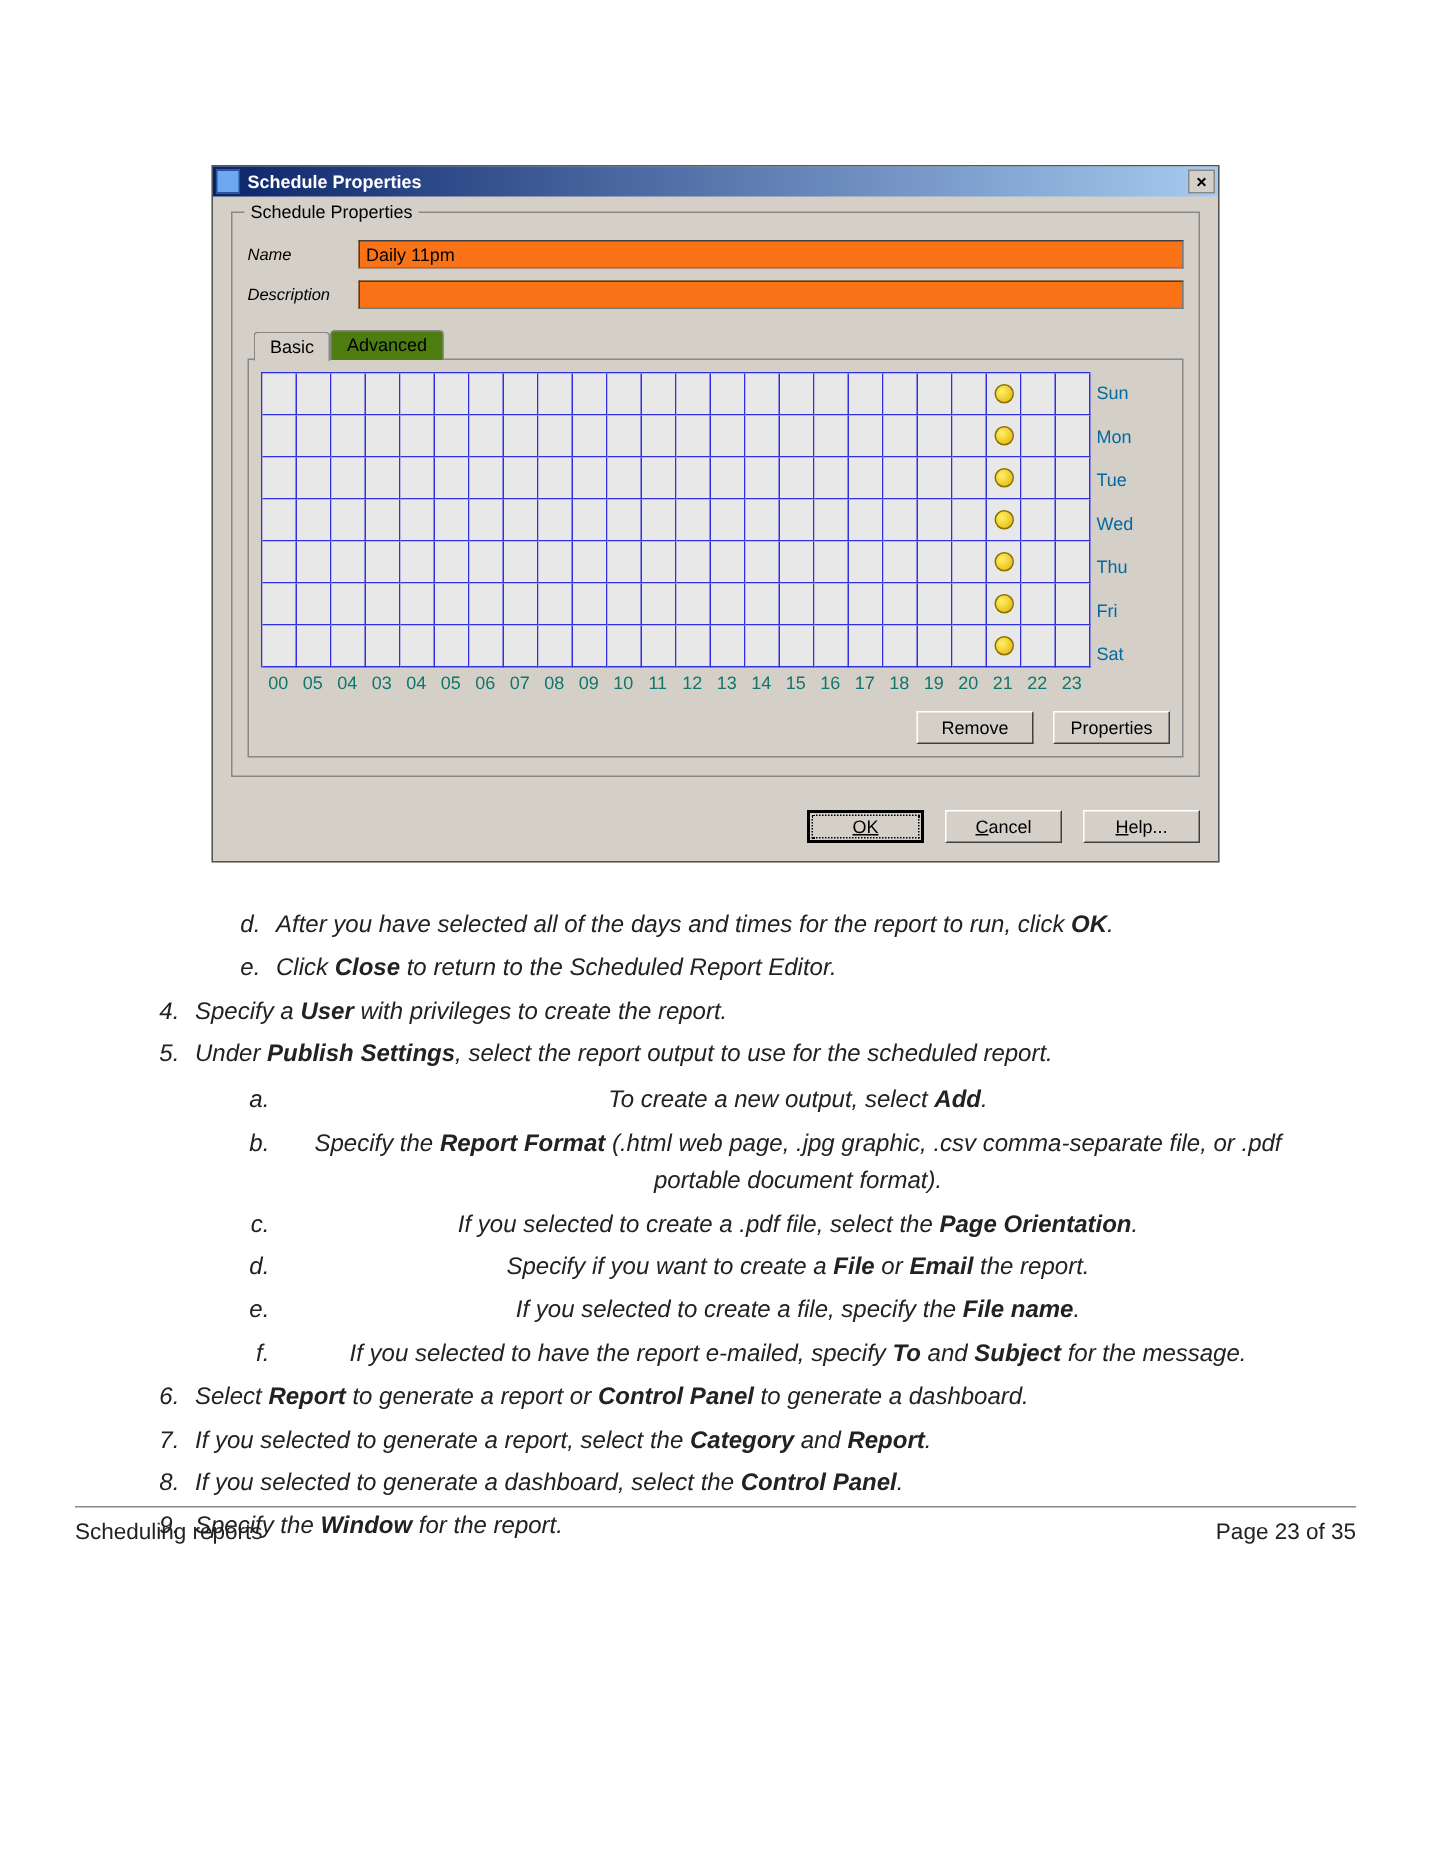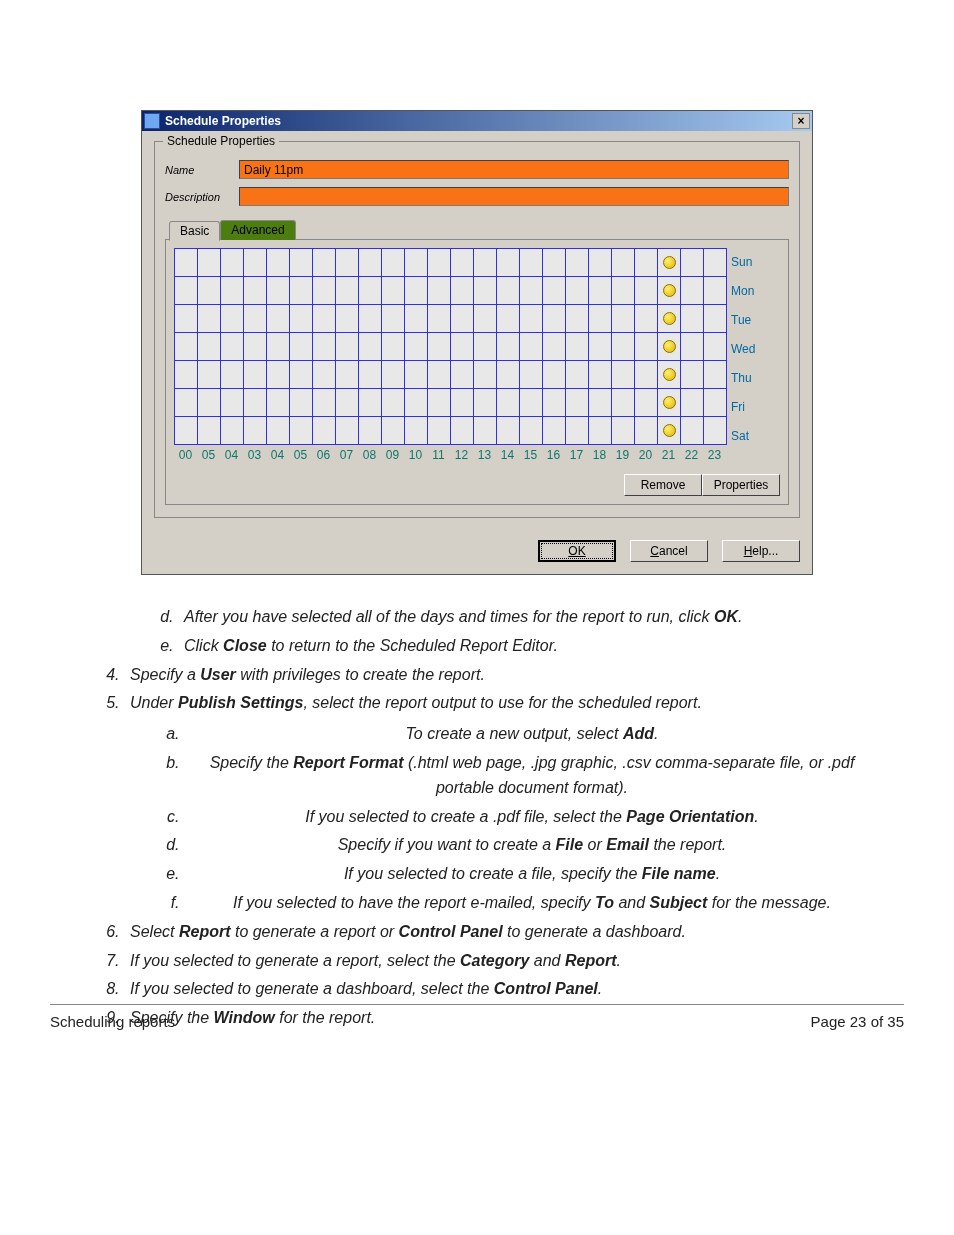--- a/index.html
+++ b/index.html
@@ -24,21 +24,21 @@
   .tabpanel{border:1px solid #888;padding:8px;background:#d4d0c8;}
   
   .gridwrap{display:flex;align-items:flex-start;}
   .grid{display:grid;grid-template-columns:repeat(24,23px);border-left:1px solid #3030e0;border-top:1px solid #3030e0;}
   .cell{width:23px;height:28px;border-right:1px solid #3030e0;border-bottom:1px solid #3030e0;box-sizing:border-box;display:flex;align-items:center;justify-content:center;background:#e8e8e8;}
   .dot{width:11px;height:11px;border-radius:50%;background:radial-gradient(circle at 35% 35%,#fff06a,#e0b200);border:1px solid #8a7000;}
   .daylabels{margin-left:4px;}
   .daylabels div{height:29px;line-height:29px;font-size:12px;color:#0369a1;}
   .hourlabels{margin-top:3px;display:grid;grid-template-columns:repeat(24,23px);font-size:12px;color:#0f766e;}
   .hourlabels div{text-align:center;}
-  .btnrow{display:flex;justify-content:flex-end;gap:0;margin-top:12px;}
+  .btnrow{display:flex;justify-content:flex-end;gap:13px;margin-top:12px;}
   .winbtn{min-width:78px;height:22px;background:#d4d0c8;border:1px solid #404040;border-top-color:#fff;border-left-color:#fff;font-size:12px;display:flex;align-items:center;justify-content:center;padding:0 8px;box-sizing:border-box;}
   .winbtn.default{outline:1px dotted #000;outline-offset:-4px;border:2px solid #000;}
   .dlg-footer{display:flex;justify-content:flex-end;gap:14px;padding:10px 12px 12px 12px;}
   .u{text-decoration:underline;}
   
   .doc{font-size:16px;line-height:1.55;color:#222;margin-left:30px;margin-right:30px;}
   .doc ol,.doc ul{margin:0;padding:0;}
   .doc li{margin:4px 0;font-style:italic;}
   ol.inner-alpha{list-style:lower-alpha;margin-left:98px;padding-left:0;}
   ol.outer-num{list-style:decimal;margin-left:44px;padding-left:0;}

